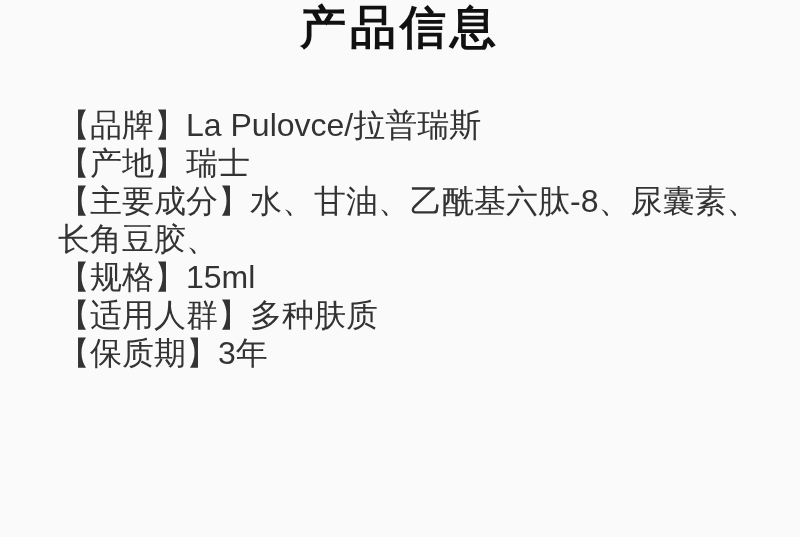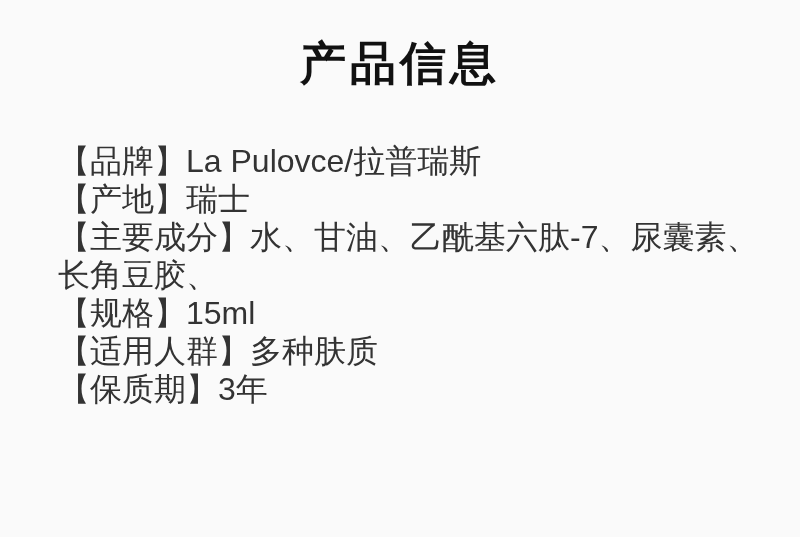--- a/index.html
+++ b/index.html
@@ -11,21 +11,20 @@
     height: 537px;
     overflow: hidden;
     font-family: "Liberation Sans", "DejaVu Sans", sans-serif;
   }
   .page {
     width: 800px;
     height: 537px;
     box-sizing: border-box;
   }
   .title {
-    padding-top: 36px;
     height: 55px;
     line-height: 55px;
     text-align: center;
     font-size: 46px;
     font-weight: 700;
     letter-spacing: 4px;
   }
   .content {
     margin: 51px 40px 0 58px;
     font-size: 32px;
@@ -37,18 +36,18 @@
   }
 </style>
 </head>
 <body style="background: rgb(250, 250, 250);">
 
 <div class="page">
   <div class="title" style="color: rgb(17, 17, 17);">产品信息</div>
   <div class="content" style="color: rgb(51, 51, 51);">
       <div class="line">【品牌】La Pulovce/拉普瑞斯</div>
       <div class="line">【产地】瑞士</div>
-      <div class="line">【主要成分】水、甘油、乙酰基六肽-7、尿囊素、长角豆胶、</div>
+      <div class="line">【主要成分】水、甘油、乙酰基六肽-8、尿囊素、长角豆胶、</div>
       <div class="line">【规格】15ml</div>
       <div class="line">【适用人群】多种肤质</div>
       <div class="line">【保质期】3年</div>
     </div>
 </div>
 
 </body></html>

